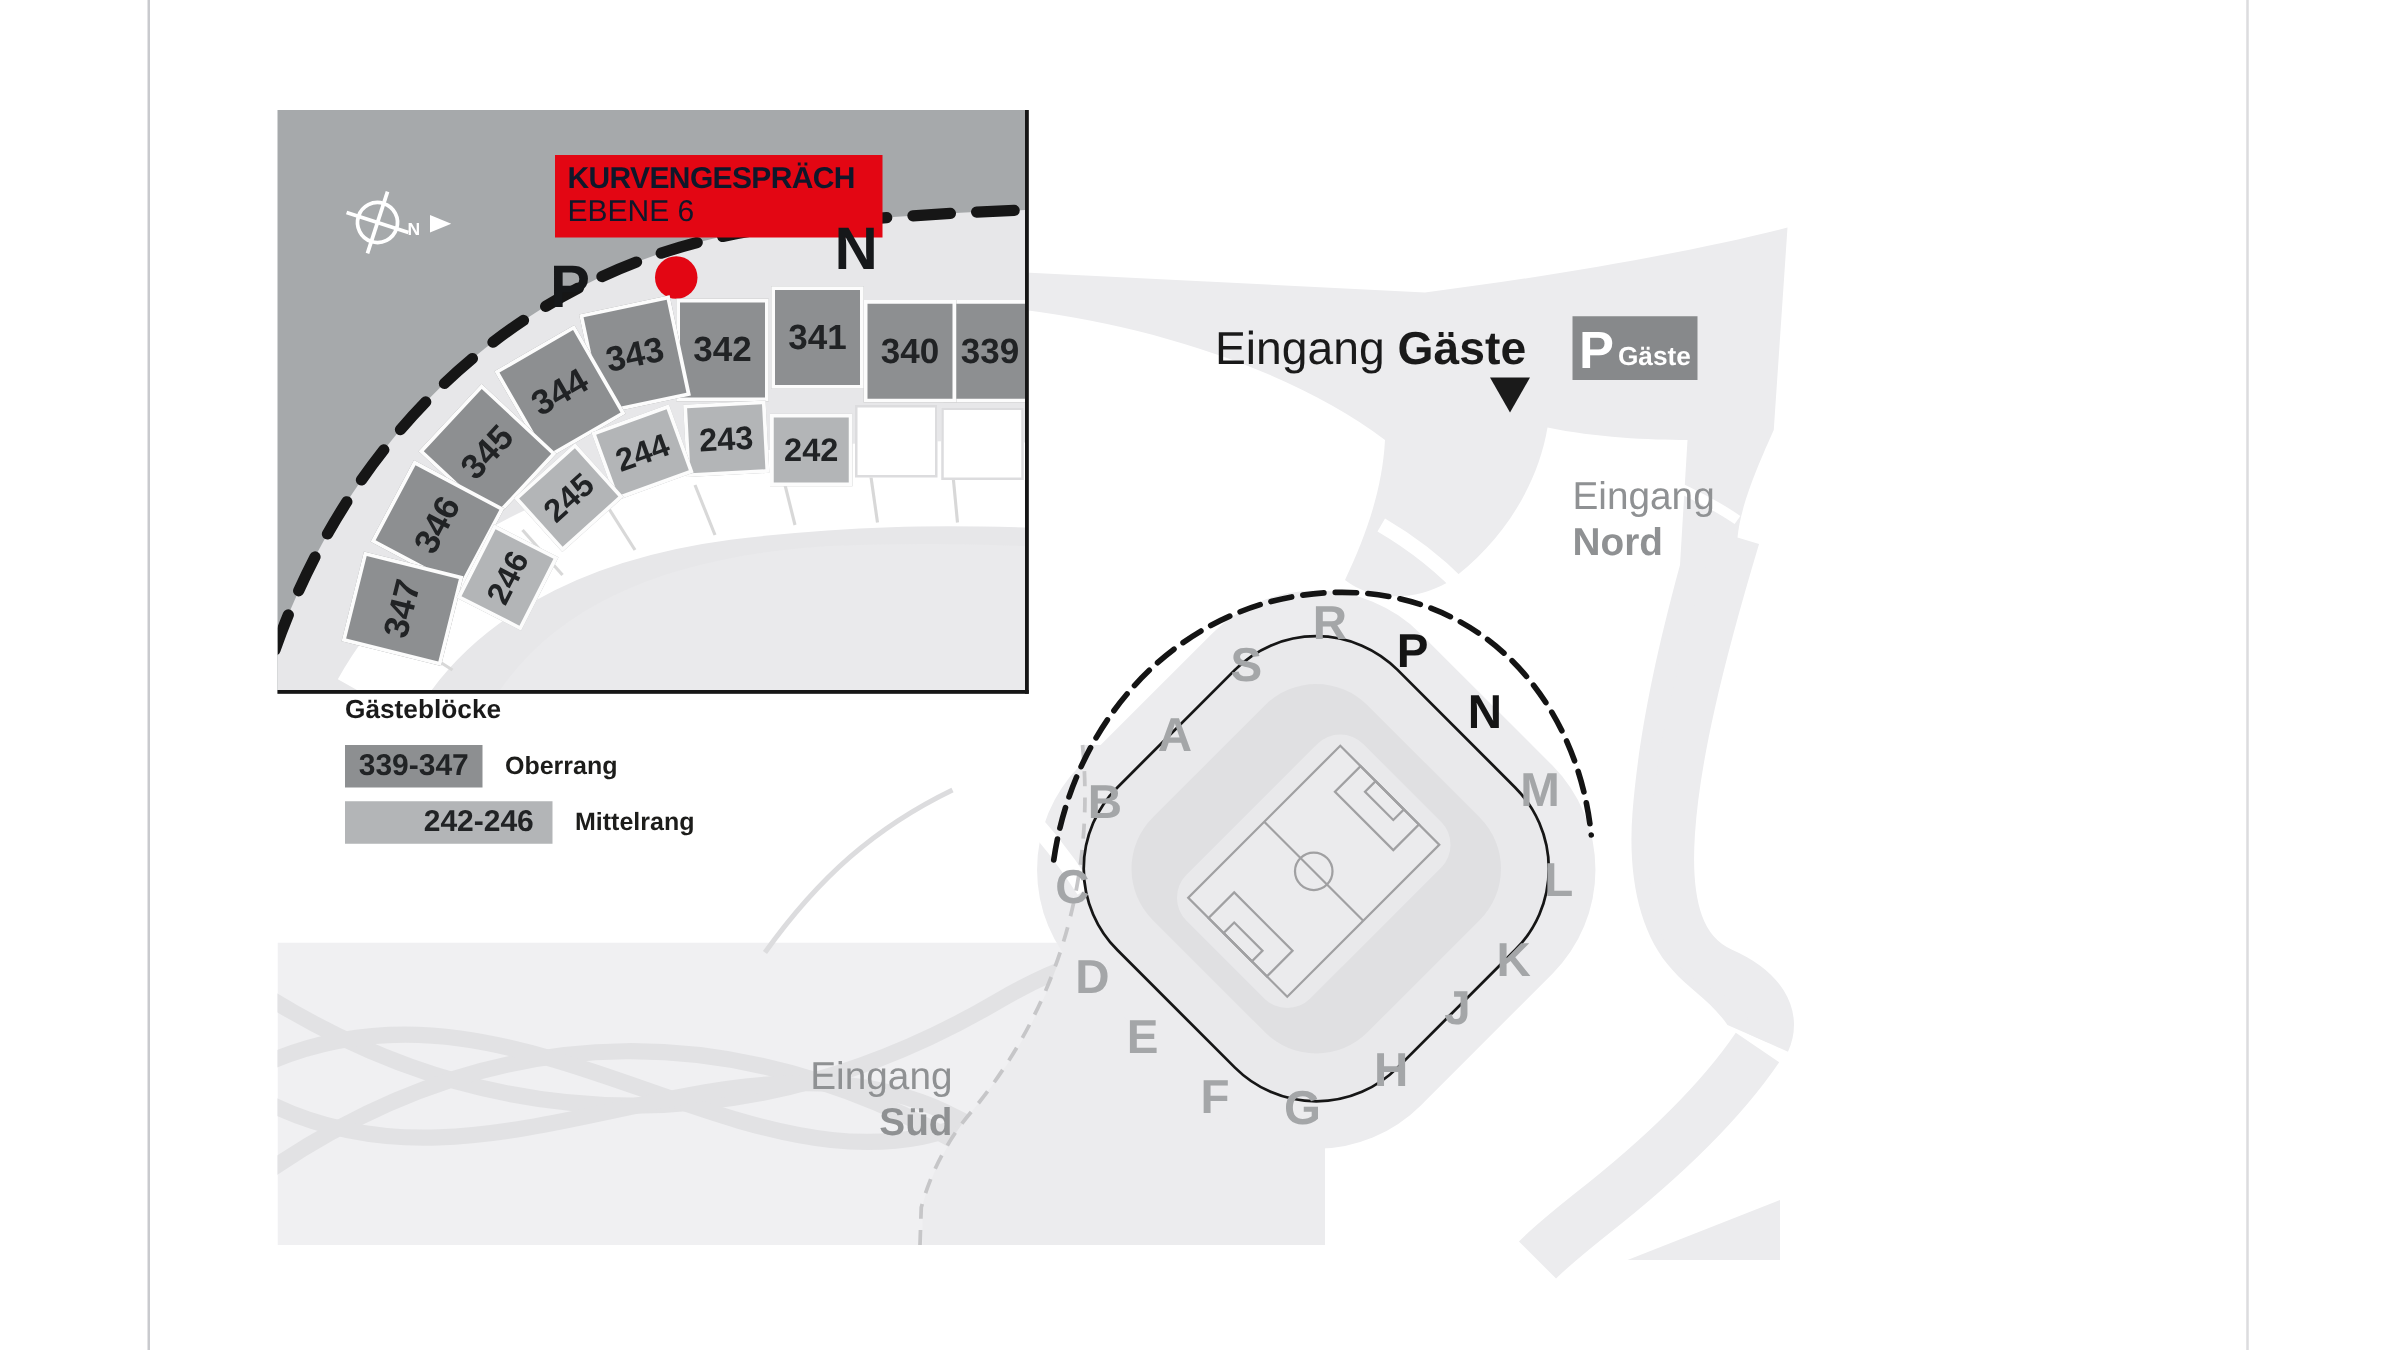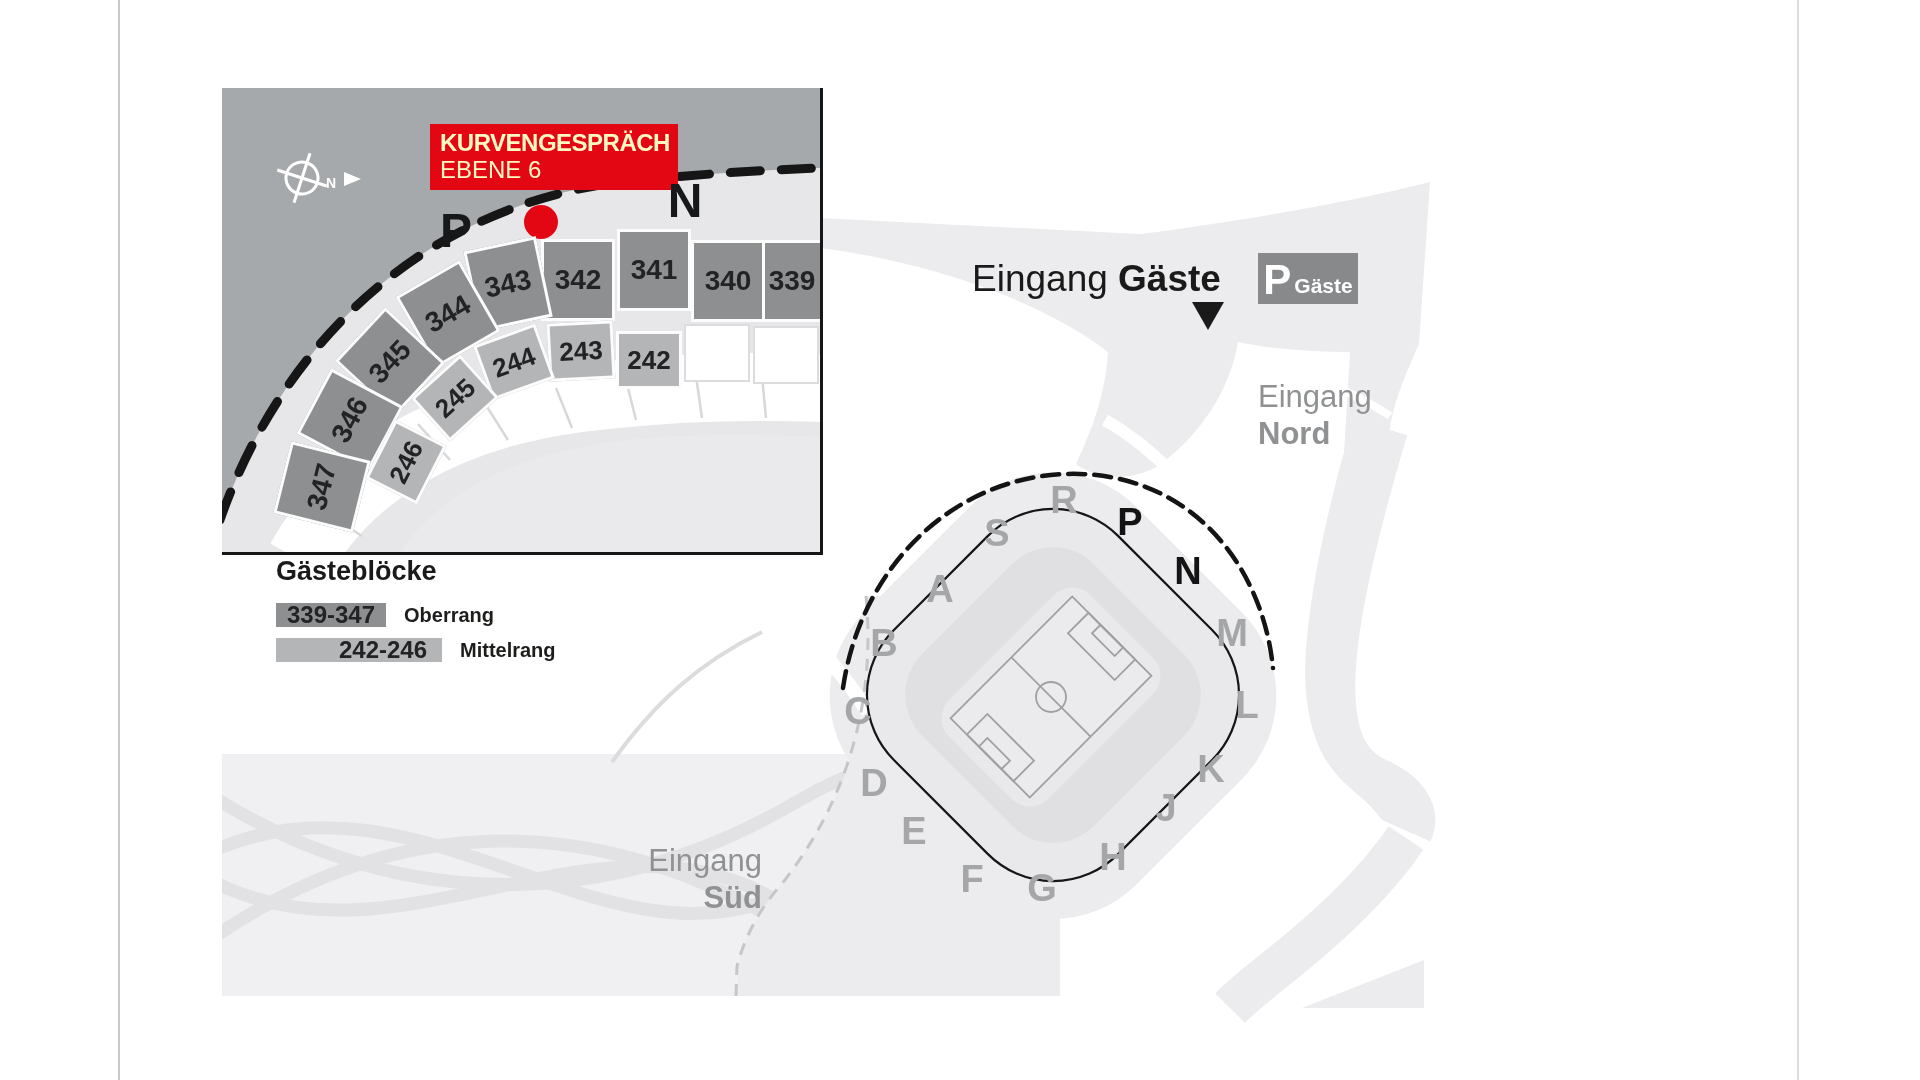--- a/index.html
+++ b/index.html
@@ -10,29 +10,29 @@
   
   #inset{left:222px;top:88px;width:598px;height:464px;overflow:hidden;
          border-right:3px solid #161616;border-bottom:3px solid #161616;background:#a6a9ab;}
   #inset svg{position:absolute;left:0;top:0;}
   .blk{position:absolute;display:flex;align-items:center;justify-content:center;
        box-sizing:border-box;border:3px solid #fcfcfc;font-weight:700;color:#212325;}
   .blk.ob{width:74px;height:82px;background:#8d8f91;font-size:28px;}
   .blk.mi{width:66px;height:58px;background:#b3b5b7;font-size:26px;}
   .blk.wh{width:66px;height:58px;background:#ffffff;border:2px solid #dcdcde;}
   .inset-letter{position:absolute;font-size:48px;font-weight:700;color:#16181a;transform:translate(-50%,-50%);}
-  #kbadge{position:absolute;left:208px;top:36px;background:#e30613;color:#fef9c3;
-          padding:5px 8px 7px 10px;line-height:27px;white-space:nowrap;}
+  #kbadge{position:absolute;left:222px;top:36px;background:#e30613;color:#0f172a;
+          padding:5px 22px 7px 10px;line-height:27px;white-space:nowrap;}
   #kbadge .l1{font-size:24px;font-weight:700;letter-spacing:-.5px;display:block;}
   #kbadge .l2{font-size:24px;font-weight:400;display:block;}
   
   #legend{left:276px;top:556px;width:340px;}
-  #legend .title{font-size:27px;font-weight:700;margin-bottom:16px;}
+  #legend .title{font-size:21px;font-weight:700;margin-bottom:16px;}
   .lrow{display:flex;align-items:center;margin-bottom:11px;}
-  .lbox{height:24px;display:flex;align-items:center;justify-content:center;
+  .lbox{height:34px;display:flex;align-items:center;justify-content:center;
         font-size:24px;font-weight:600;color:#212325;}
   .lbox.b1{width:110px;background:#8d8f91;}
   .lbox.b2{width:118px;background:#b3b5b7;padding-left:48px;}
   .lname{margin-left:18px;font-size:20px;font-weight:600;color:#1d1d1b;}
   
   #eingang-gaeste{left:972px;top:258px;font-size:37px;white-space:nowrap;}
   #eingang-gaeste b{font-weight:700;}
   #gaeste-arrow{left:1192px;top:302px;width:0;height:0;
     border-left:16px solid transparent;border-right:16px solid transparent;
     border-top:28px solid #1a1a1a;}

